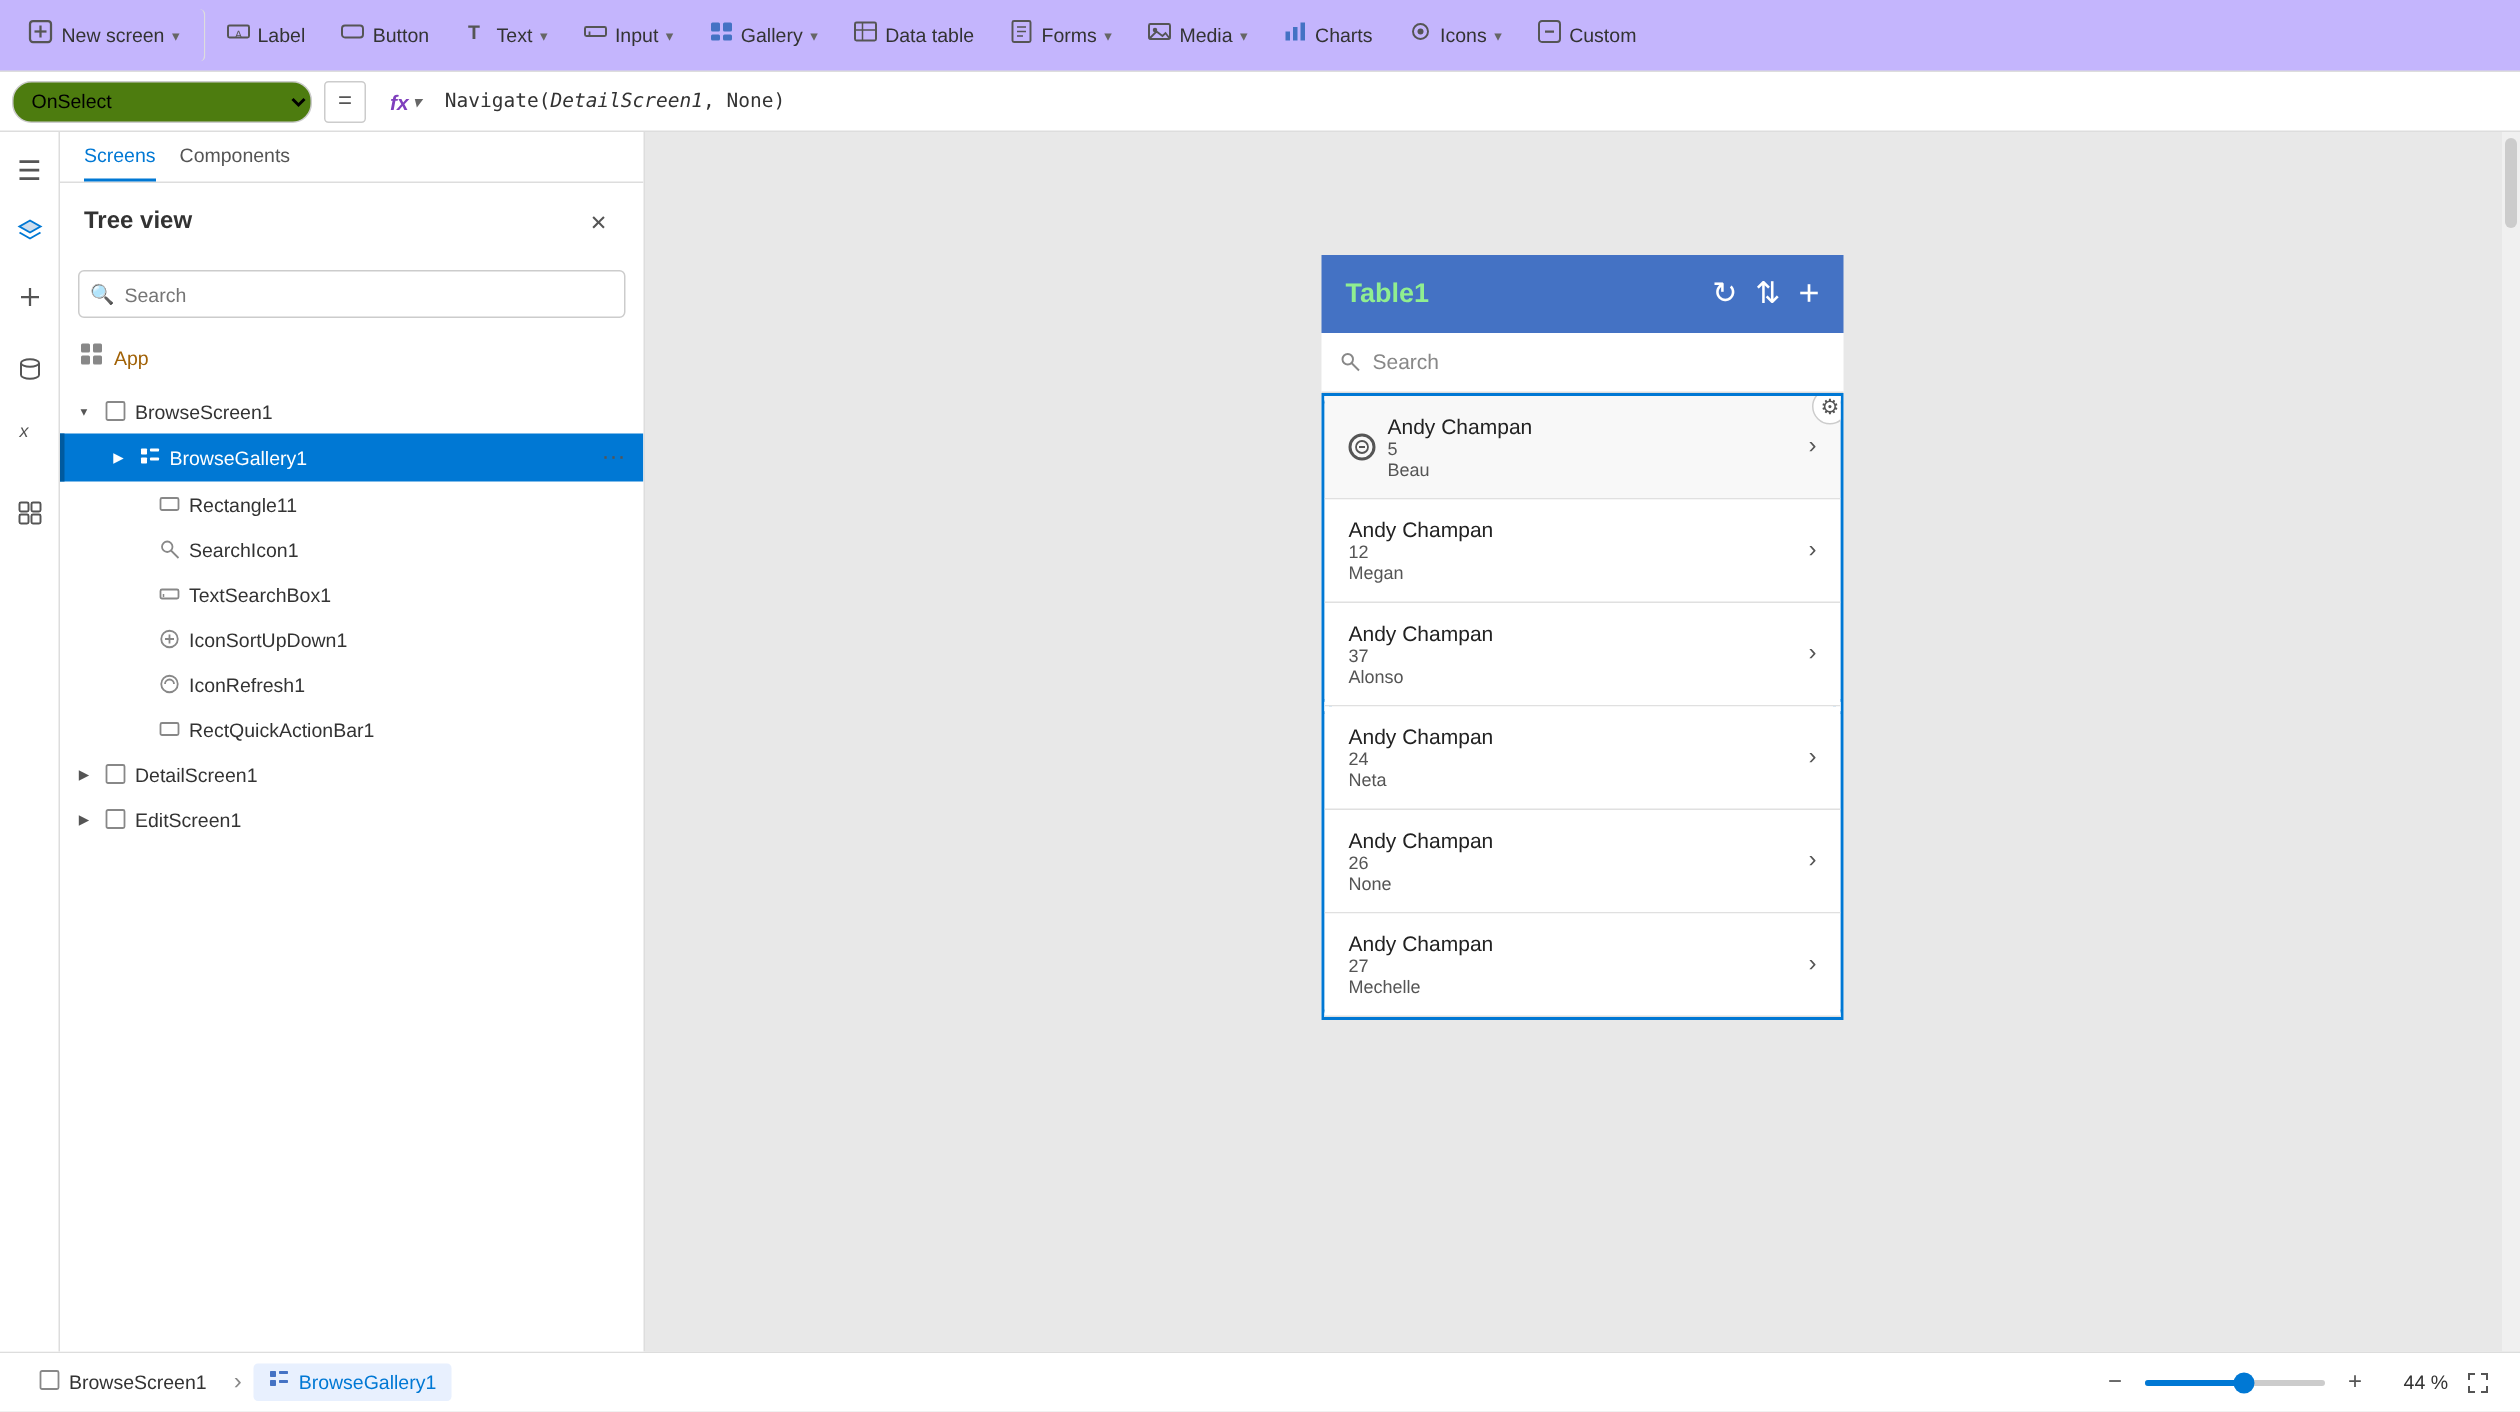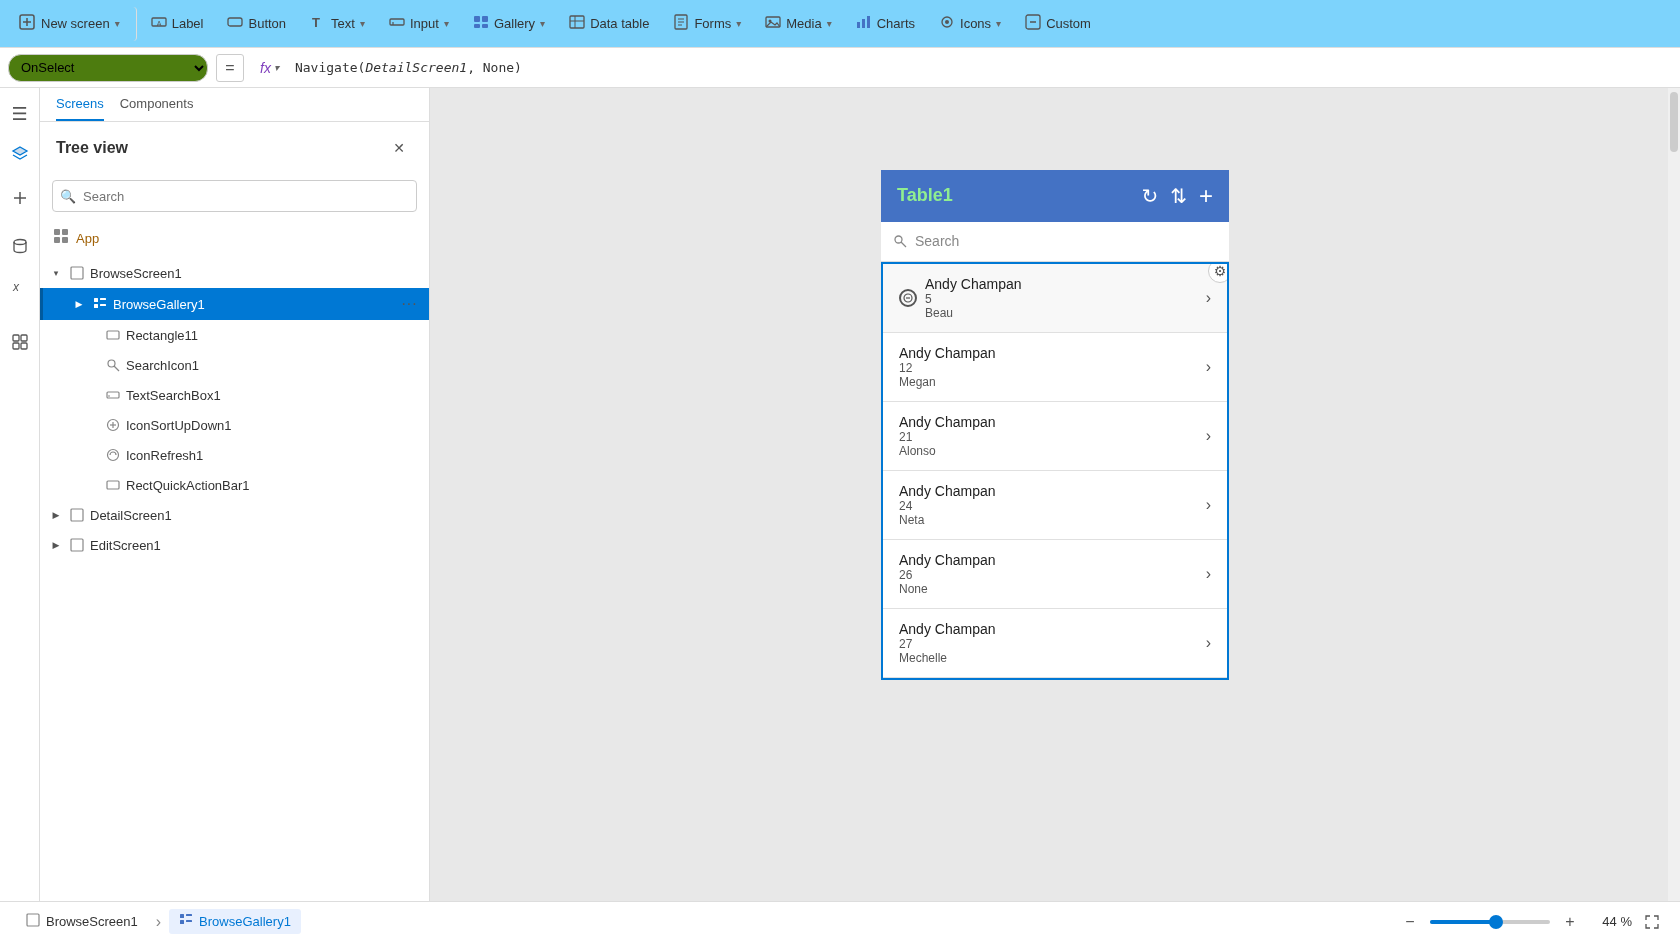--- a/index.html
+++ b/index.html
@@ -1,21 +1,21 @@
 <!DOCTYPE html>
 <html><head>
   <meta charset="utf-8">
   <style>
     * { box-sizing: border-box; margin: 0; padding: 0; }
     body { font-family: 'Segoe UI', Arial, sans-serif; font-size: 13px; background: #f0f0f0; overflow: hidden; width: 1680px; height: 941px; }
 
     
     #toolbar {
       height: 48px;
-      background: #7dd3fc;
+      background: #c4b5fd;
       border-bottom: 1px solid #ddd;
       display: flex;
       align-items: center;
       padding: 0 8px;
       gap: 4px;
       flex-shrink: 0;
     }
     .toolbar-item {
       display: flex;
       align-items: center;
@@ -66,21 +66,21 @@
     }
     #formula-bar .fx-btn {
       display: flex;
       align-items: center;
       gap: 3px;
       padding: 4px 8px;
       cursor: pointer;
       color: #7f3fbd;
       font-style: italic;
       font-size: 14px;
-      font-weight: 400;
+      font-weight: 700;
     }
     #formula-content {
       flex: 1;
       font-size: 13px;
       color: #333;
       font-family: 'Consolas', monospace;
     }
     #formula-content em { font-style: italic; }
 
     
@@ -868,21 +868,21 @@
             <div class="item-name-text">Andy Champan</div>
             <div class="item-number">12</div>
             <div class="item-subname">Megan</div>
           </div>
           <span class="chevron-right">›</span>
         </div>
 
         <div class="gallery-item">
           <div class="item-content">
             <div class="item-name-text">Andy Champan</div>
-            <div class="item-number">21</div>
+            <div class="item-number">37</div>
             <div class="item-subname">Alonso</div>
           </div>
           <span class="chevron-right">›</span>
         </div>
 
         <div class="gallery-item">
           <div class="item-content">
             <div class="item-name-text">Andy Champan</div>
             <div class="item-number">24</div>
             <div class="item-subname">Neta</div>

